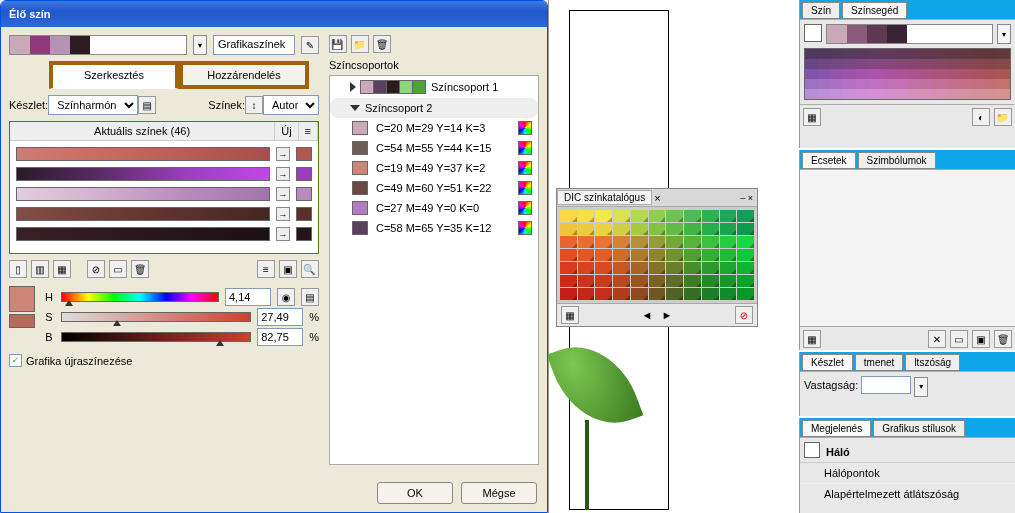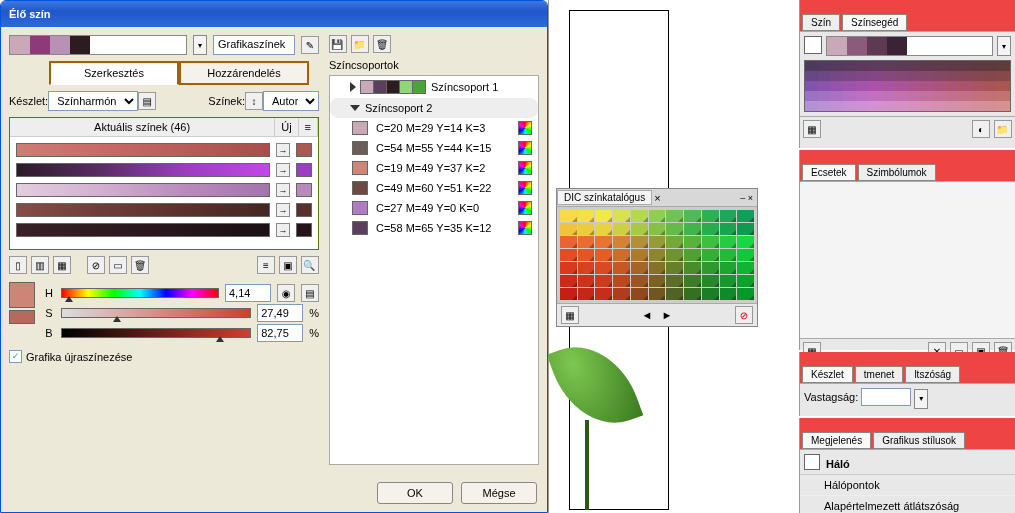--- a/index.html
+++ b/index.html
@@ -15,21 +15,21 @@
 
 .top-row { display: flex; align-items: center; gap: 6px; margin-bottom: 6px; }
 .swatch-strip { display: flex; height: 20px; border: 1px solid #888; }
 .swatch-strip span { width: 20px; height: 100%; }
 .swatch-strip .wide { flex: 1; background: #fff; }
 .dropdown-sm { width: 14px; height: 20px; border: 1px solid #888; background: #f4f4f4; display:flex;align-items:center;justify-content:center;font-size:8px;}
 .select { border: 1px solid #7f9db9; background: #fff; height: 20px; padding: 2px 4px; }
 
 
 .tab-row { display: flex; margin-top: 6px; }
-.tab { flex: 1; text-align: center; padding: 4px 1px; border: 2px solid #a16207; background: #f4f2ea; cursor: pointer; }
+.tab { flex: 1; text-align: center; padding: 4px 1px; border: 4px solid #a16207; background: #f4f2ea; cursor: pointer; }
 .tab.active { background: #fff; border-bottom: 1px solid #fff; }
 
 .control-row { display: flex; align-items: center; margin: 6px 0; }
 .lbl { white-space: nowrap; }
 
 
 .panel { border: 1px solid #4d7c0f; background: #fff; }
 .panel-hdr { display: flex; background: #eee; border-bottom: 1px solid #ccc; font-size: 10px; }
 .panel-hdr span { padding: 3px 6px; border-right: 1px solid #ccc; }
 .panel-hdr .flex { flex: 1; text-align: center; }
@@ -74,21 +74,21 @@
 .float-hdr { height:18px; background:#d8d8d8; display:flex; align-items:center; border-bottom:1px solid #aaa;}
 .float-tab { background:#f4f4f4; border:1px solid #aaa; padding:1px 6px;font-size:10px;}
 .float-close { margin-left:auto; padding:0 4px; font-size:9px;}
 .color-grid { display:grid; grid-template-columns: repeat(11, 1fr); gap:1px; padding:3px; background:#ccc;}
 .color-grid div { height:12px; position:relative;}
 .color-grid div::after { content:''; position:absolute; right:0; bottom:0; width:0;height:0;border-left:5px solid transparent;border-bottom:5px solid rgba(0,0,0,.3);}
 .float-foot { display:flex;align-items:center;gap:6px;padding:2px 4px;border-top:1px solid #aaa;}
 
 
 .rpanel { position:absolute; right:0; width:216px; background:#e8e8e8; border-left:1px solid #999;}
-.rp-tabs { display:flex; background:#ef4444; border-bottom:1px solid #aaa; height:32px; align-items:flex-end;}
+.rp-tabs { display:flex; background:#0ea5e9; border-bottom:1px solid #aaa; height:20px; align-items:flex-end;}
 .rp-tab { padding:2px 8px; border:1px solid #888; background:#eee; font-size:10px; margin-left:2px; cursor:pointer;}
 .rp-tab.active { background:#f8f8f8; }
 .rp-body { padding:4px; }
 .rp-foot { display:flex;gap:4px;justify-content:flex-end;padding:3px;border-top:1px solid #aaa;}
 
 
 .mini-palette { display:grid; grid-template-columns: repeat(16,1fr); gap:0; border:1px solid #666;}
 .mini-palette div { height:10px; }
 
 .canvas-area { position:absolute; left:548px; top:0; right:216px; bottom:0; background:#fff; border-left:1px solid #999;}

